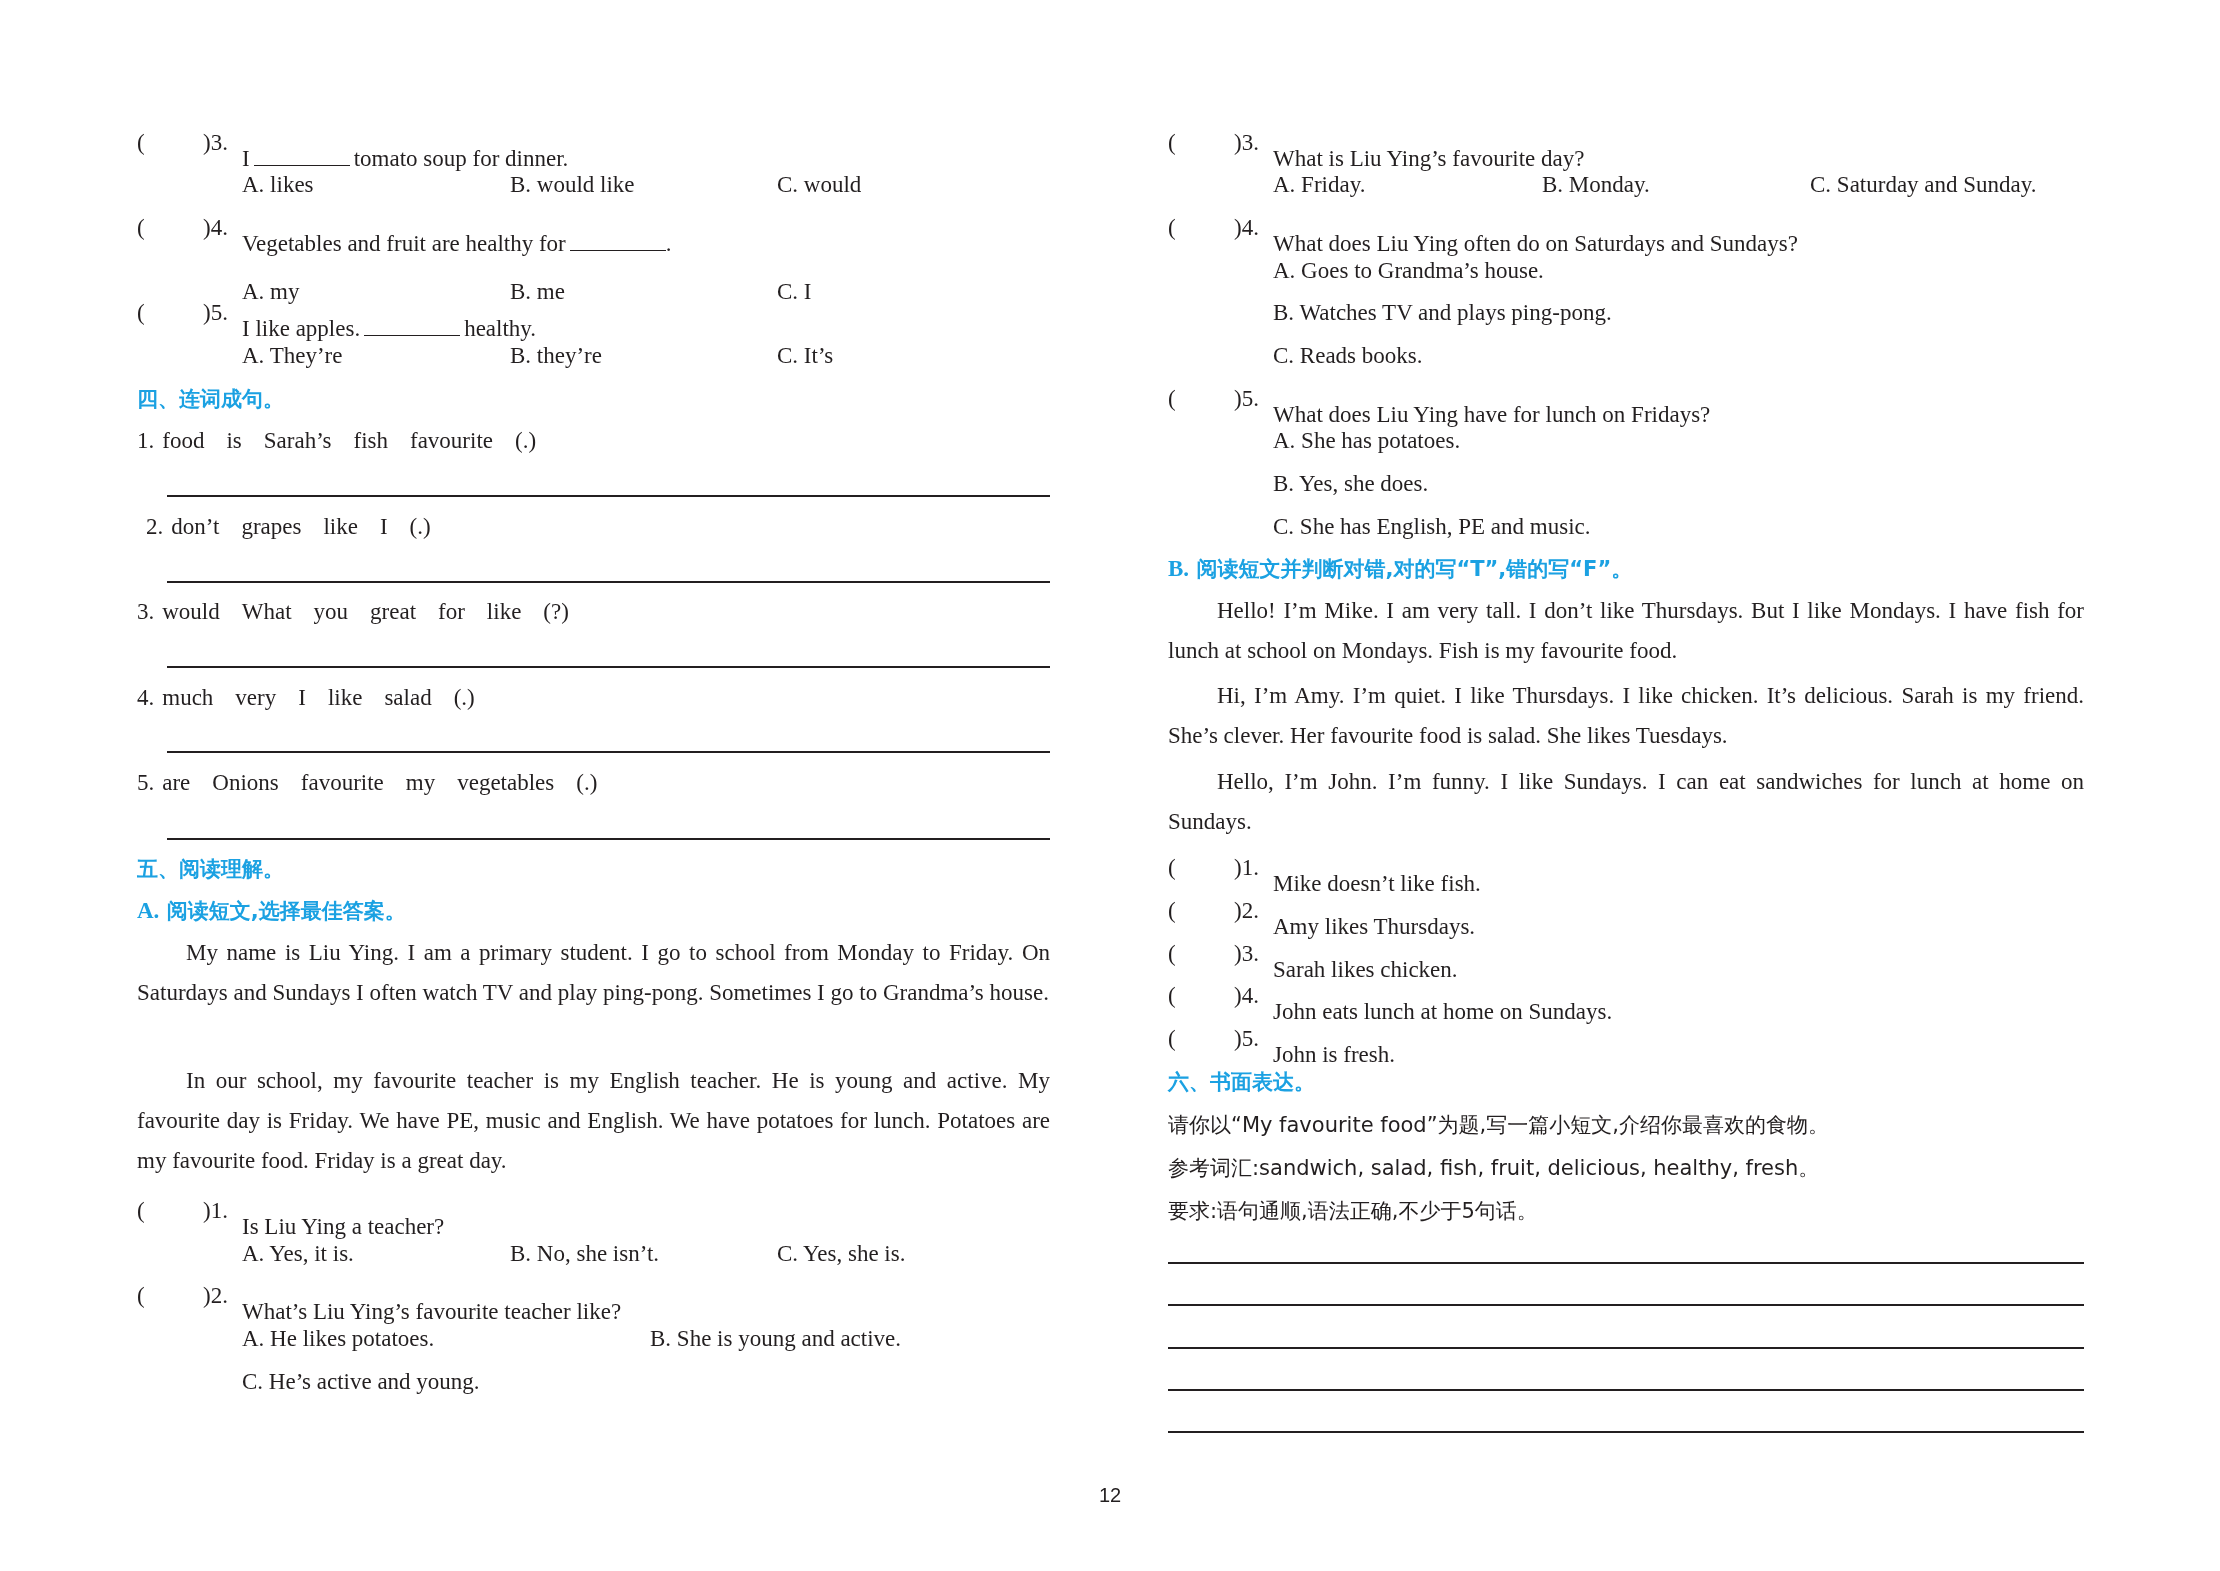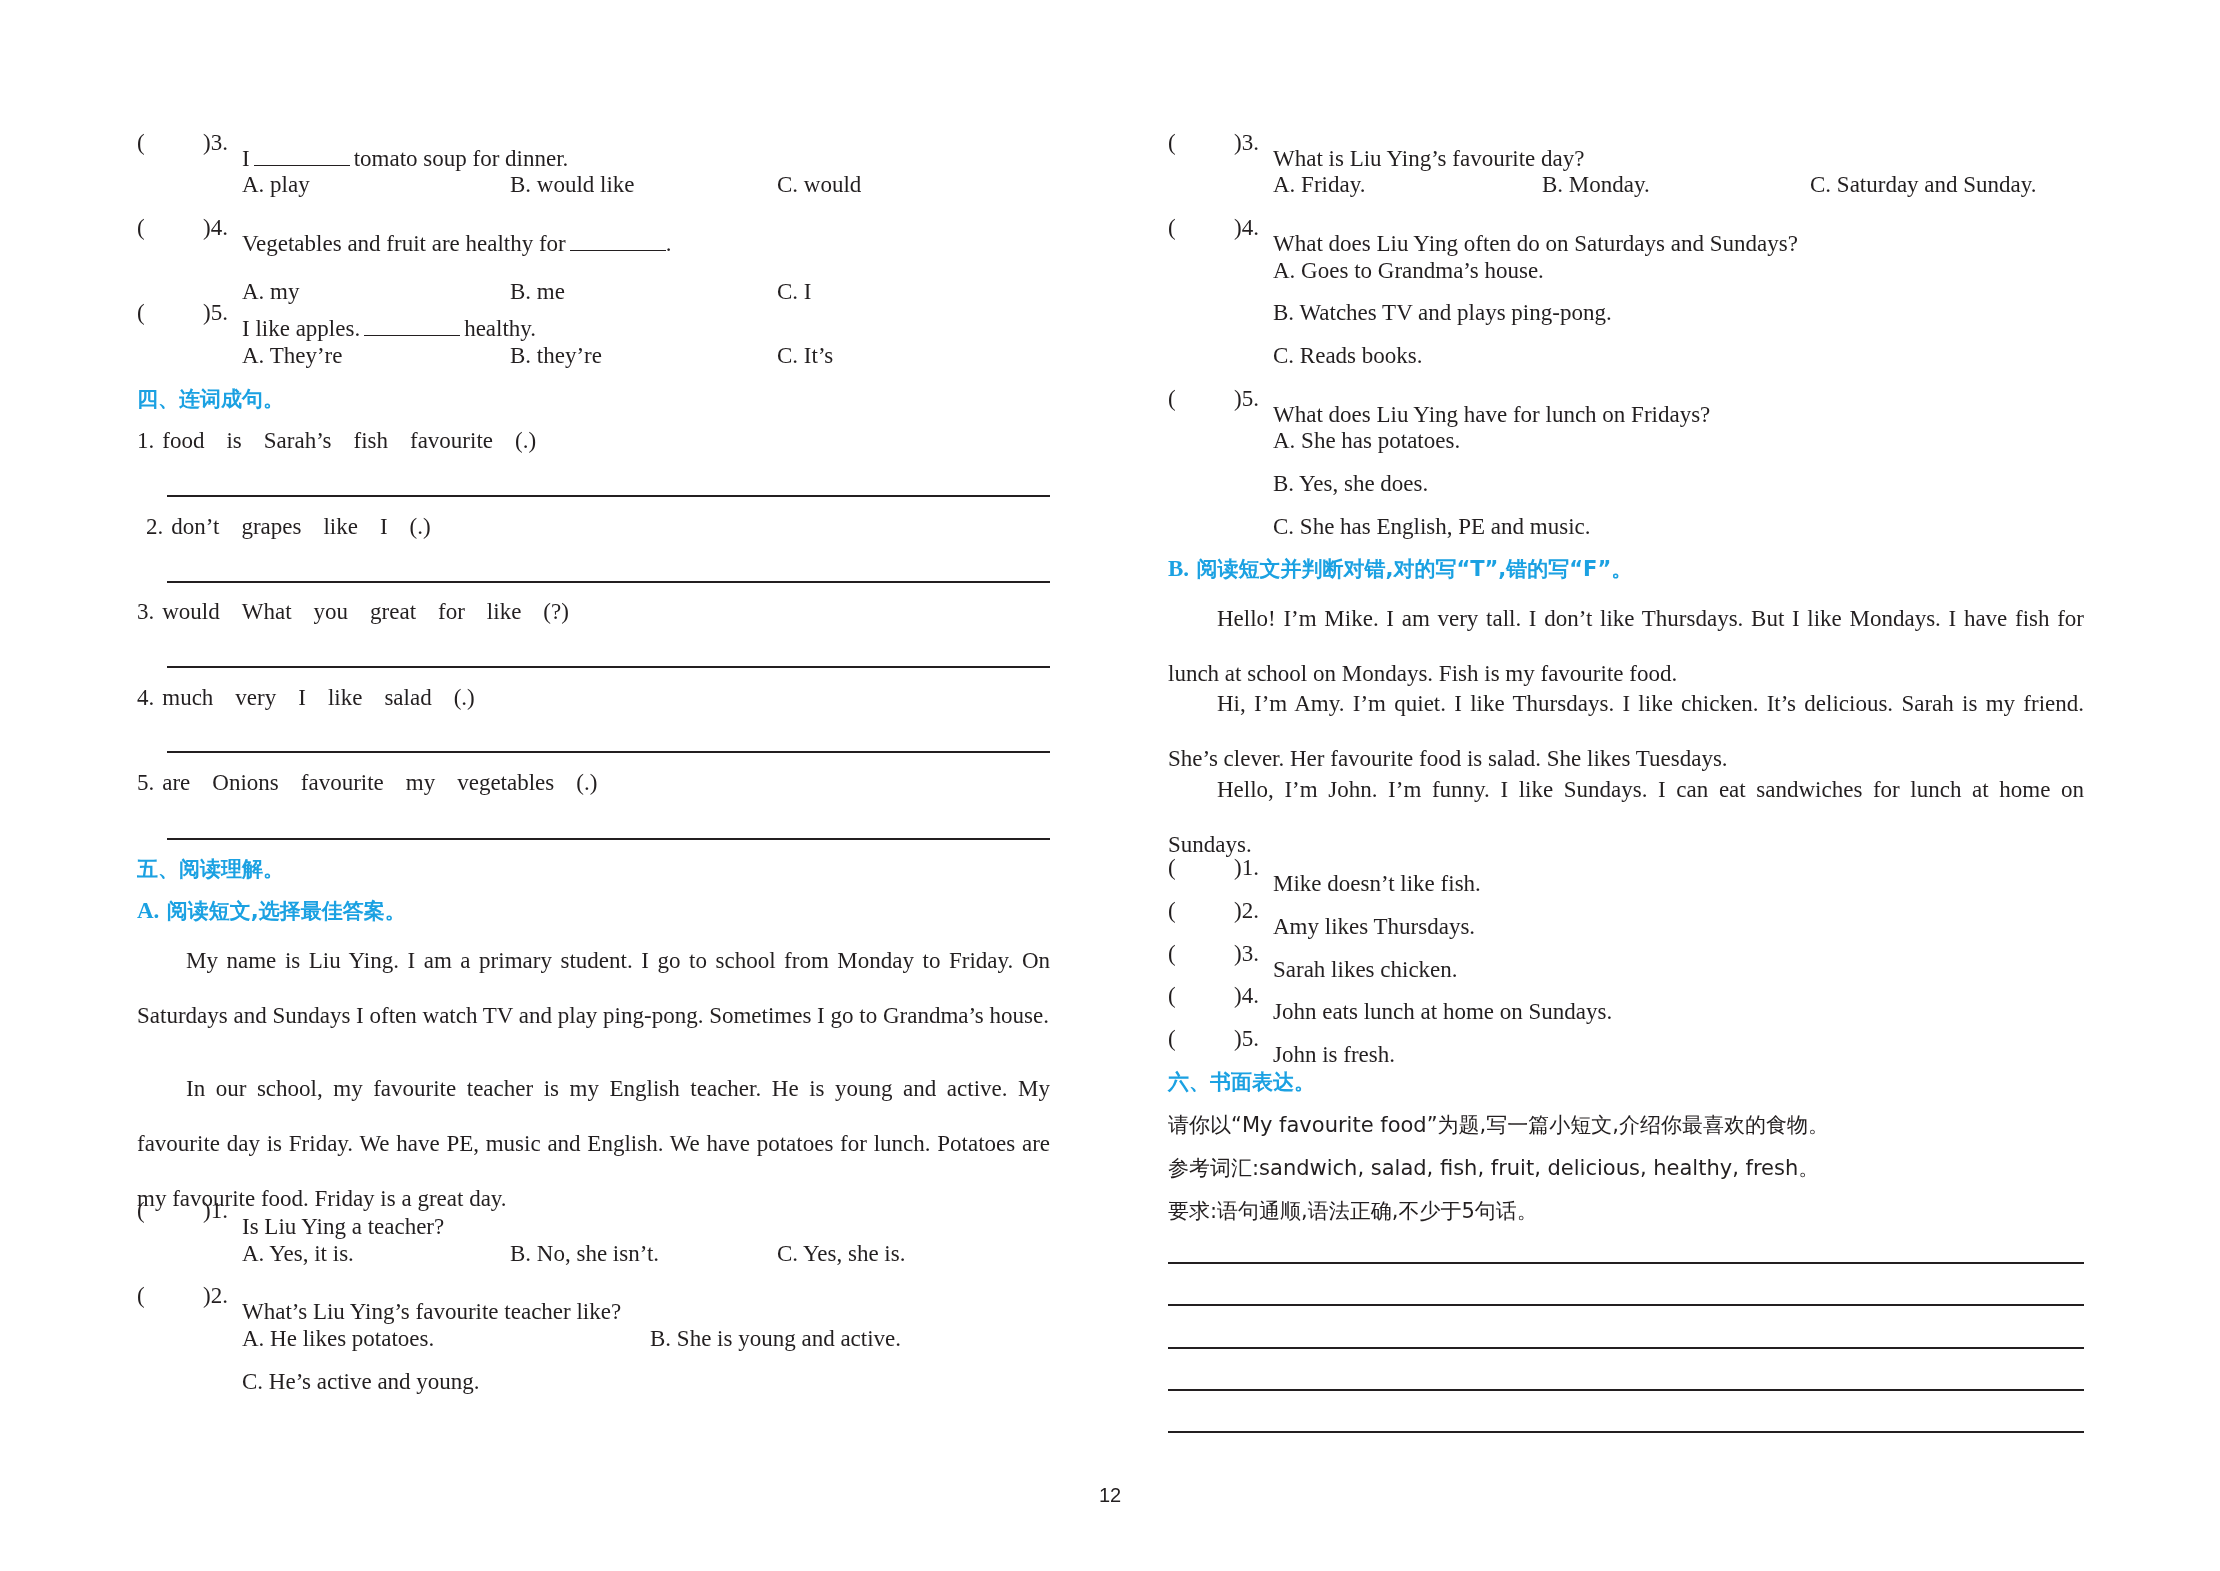--- a/index.html
+++ b/index.html
@@ -7,37 +7,37 @@
          font-family:"Liberation Serif", "DejaVu Serif", serif; color:#231f20; }
   .row { position:absolute; height:42px; line-height:42px; font-size:23px; white-space:nowrap; }
   .heading { color:#1ba1e2; font-family:"DejaVu Sans", "Liberation Sans", sans-serif; font-size:21px; font-weight:bold; }
   .heading .lat { font-family:"Liberation Serif", serif; font-weight:bold; font-size:23px; }
   .paren-open { position:absolute; left:0; }
   .paren-close { position:absolute; left:66px; }
   .qtext { position:absolute; left:105px;margin-top:16px; }
   .opt { position:absolute; }
   .blank { display:inline-block; border-bottom:1.5px solid #231f20; height:22px; vertical-align:baseline; margin:0 4px; }
   .answer-line { position:absolute; height:0; border-top:2px solid #231f20; }
-  .para { position:absolute; font-size:23px; line-height:55px; text-align:justify; text-indent:49px; }
+  .para { position:absolute; font-size:23px; line-height:40px; text-align:justify; text-indent:49px; }
   .word-gap span { margin-right:22px; }
   .pagenum { position:absolute; left:1099px; top:1484px; font-family:"Liberation Sans", sans-serif; font-size:20px; }
   .cn { font-family:"DejaVu Sans", sans-serif; font-size:21px; }
 </style>
 </head>
 <body>
 
 <div>
 
   <div class="row" style="left:137px; top:122px;">
     <span class="paren-open">(</span>
     <span class="paren-close">)<span>3.</span></span>
     <span class="qtext"><span>I</span><span class="blank" style="width:96px"></span><span>tomato soup for dinner.</span></span>
   </div>
   <div class="row" style="left:137px; top:164px; width:900px;">
-    <span class="opt" style="left:105px">A.  play</span>
+    <span class="opt" style="left:105px">A.  likes</span>
     <span class="opt" style="left:373px">B.  would like</span>
     <span class="opt" style="left:640px">C.  would</span>
   </div>
 
   <div class="row" style="left:137px; top:207px;">
     <span class="paren-open">(</span>
     <span class="paren-close">)<span>4.</span></span>
     <span class="qtext"><span>Vegetables and fruit are healthy for</span><span class="blank" style="width:96px"></span><span style="margin-left:-4px">.</span></span>
   </div>
   <div class="row" style="left:137px; top:250px; width:900px;margin-top:21px;">

